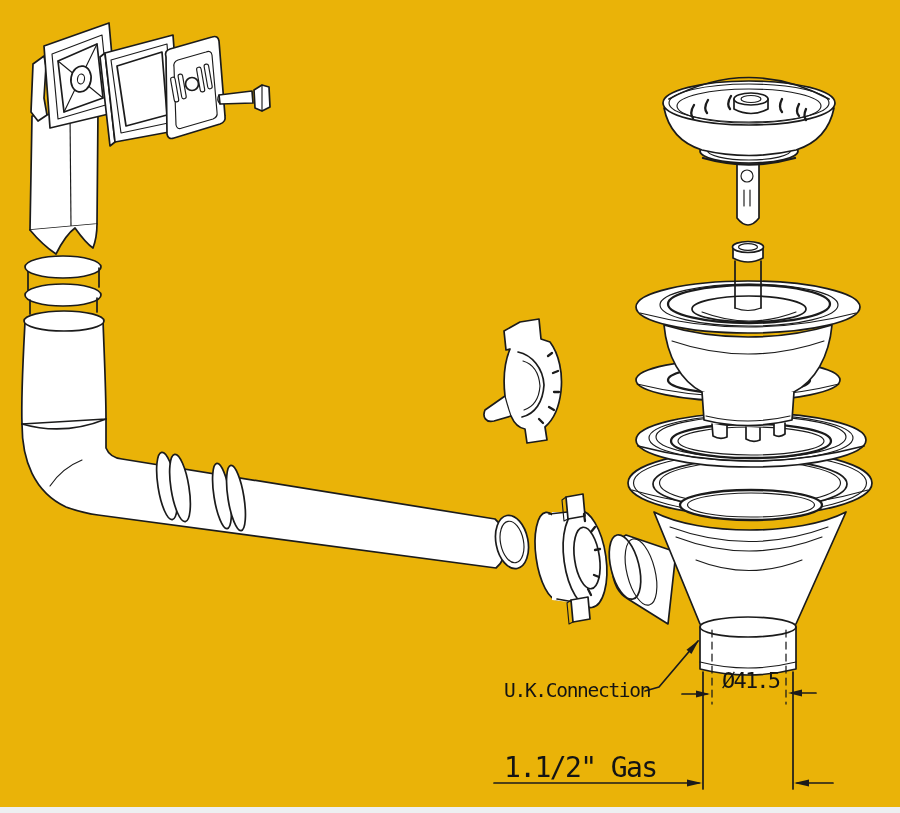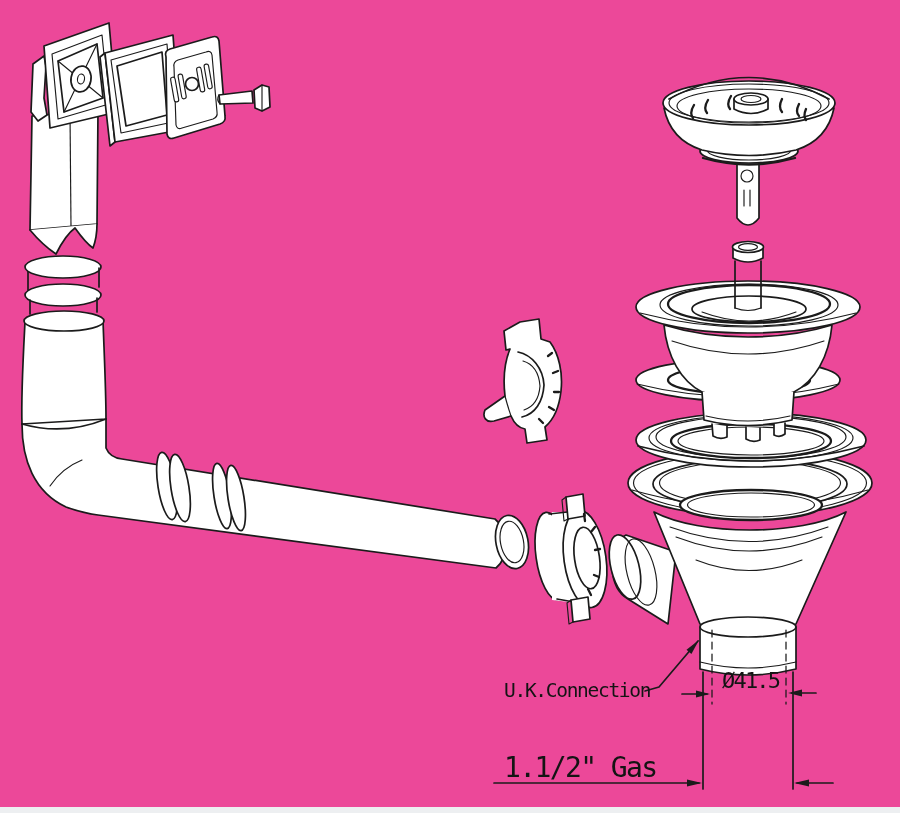--- a/index.html
+++ b/index.html
@@ -1,16 +1,16 @@
 <!DOCTYPE html>
 <html><head>
 <meta charset="utf-8">
 <style>
   html,body{margin:0;padding:0;background:#ffffff;}
-  .stage{position:relative;width:900px;height:813px;background:#ec4899;overflow:hidden;}
+  .stage{position:relative;width:900px;height:813px;background:#eab308;overflow:hidden;}
   svg{display:block;}
   .ln{fill:none;stroke:#1b1b1b;stroke-width:1.7;stroke-linecap:round;stroke-linejoin:round;}
   .fw{fill:#ffffff;}
   .t{stroke-width:1.15;}
   .b{stroke-width:2.3;}
   .d{stroke-dasharray:7 5;stroke-width:1.25;}
   .a{fill:#1b1b1b;stroke:none;}
   text.cad{font-family:"DejaVu Sans Mono","Liberation Mono",monospace;fill:#141414;}
 </style>
 </head>

